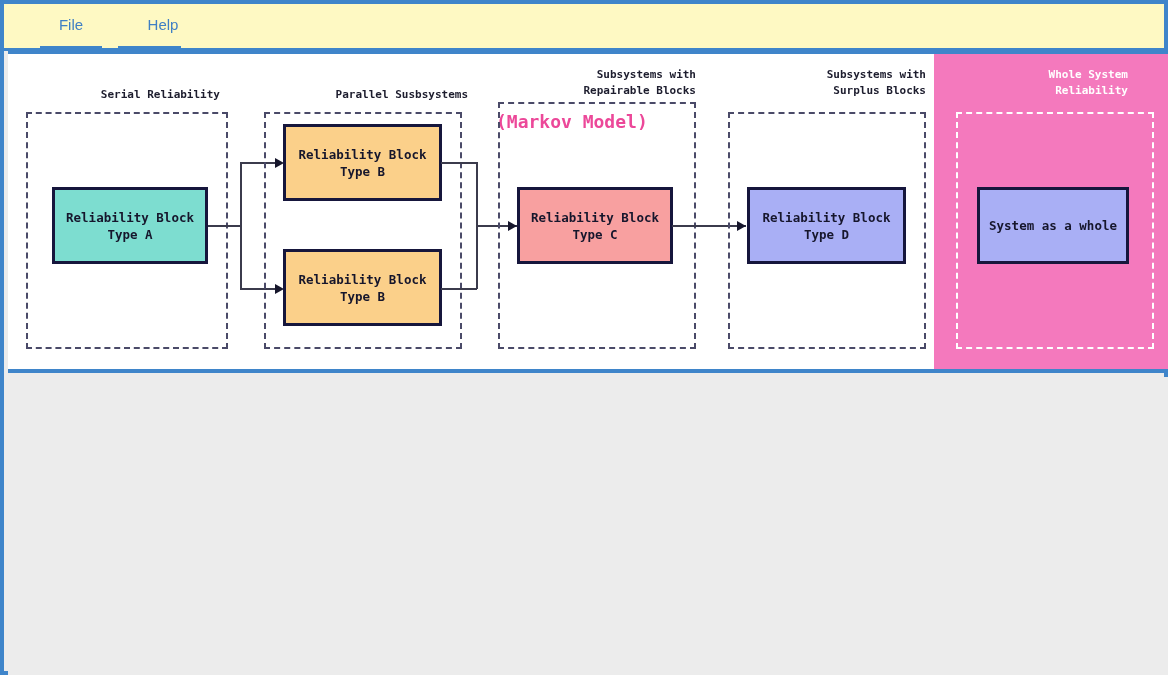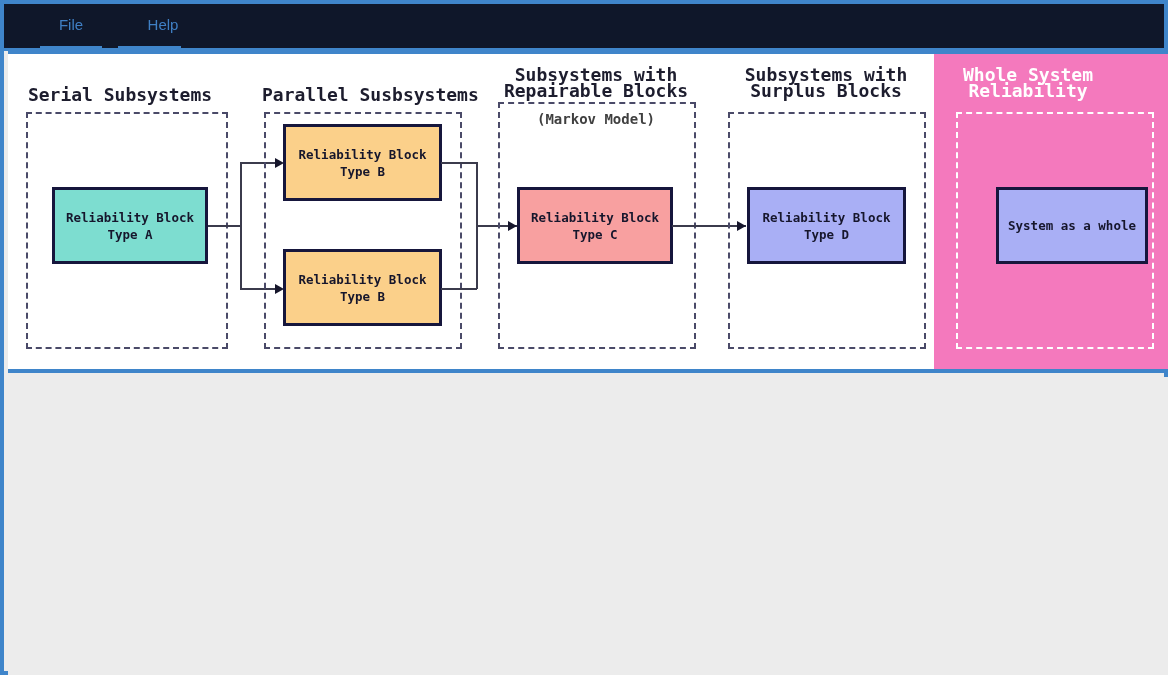--- a/index.html
+++ b/index.html
@@ -11,21 +11,21 @@
   }
   .window{
     position:absolute;left:0;top:0;width:1168px;height:675px;
     box-sizing:border-box;
     border:4px solid #3f85ca;
     background:#ececec;
   }
   
   .menubar{
     position:absolute;left:0;top:0;width:1160px;height:47px;
-    background:#0f172a;
+    background:#fef9c3;
   }
   .menu-item{
     position:absolute;top:12px;
     font-size:15px;color:#3f7fc4;
     text-align:center;
     cursor:default;
   }
   .menu-underline{
     position:absolute;height:5px;background:#3f85ca;
   }
@@ -35,22 +35,22 @@
     background:#ffffff;
     box-sizing:border-box;
     border-top:3px solid #3f85ca;
     border-bottom:4px solid #3f85ca;
   }
   .dgm{position:absolute;left:0;top:0;width:1160px;height:315px;}
   .group{position:absolute;}
   .group-title{
     position:absolute;
     font-family:"DejaVu Sans Mono","Liberation Mono",monospace;
-    font-size:18px;font-weight:bold;color:#1d1d2e;
-    text-align:center;line-height:16px;
+    font-size:11px;font-weight:bold;color:#1d1d2e;
+    text-align:right;line-height:16px;
     white-space:pre;
   }
   .dashbox{
     position:absolute;
     border:2px dashed #4a4a68;
     box-sizing:border-box;
     background:transparent;
   }
   .dashbox.on-pink{border-color:#ffffff;}
   .rbox{
@@ -65,22 +65,22 @@
     white-space:pre;
   }
   .pink-panel{
     position:absolute;
     background:#f479bd;
   }
   .pink-title{color:#ffffff;}
   .note{
     position:absolute;
     font-family:"DejaVu Sans Mono","Liberation Mono",monospace;
-    font-size:14px;font-weight:bold;color:#404040;
-    white-space:pre;text-align:center;
+    font-size:18px;font-weight:bold;color:#ec4899;
+    white-space:pre;
   }
   .wire{position:absolute;background:#3b3b4c;}
   .wire-h{height:1.6px;}
   .wire-v{width:1.6px;}
   .arrowhead{
     position:absolute;width:0;height:0;
     border-top:5px solid transparent;
     border-bottom:5px solid transparent;
     border-left:9px solid #16162c;
   }
@@ -102,35 +102,35 @@
     <div class="menu-underline" style="left:114px;top:42px;width:63px;"></div>
     <div class="menu-underline" style="left:0;top:44px;width:1160px;height:3px;"></div>
   </div>
 
   <div class="diagram-panel">
     <div class="dgm">
 
       <div class="pink-panel" style="left:926px;top:0px;width:234px;height:315px;"></div>
 
       <div class="group">
-        <div class="group-title" style="left:12px;top:33px;width:200px;">Serial Subsystems</div>
+        <div class="group-title" style="left:12px;top:33px;width:200px;">Serial Reliability</div>
         <div class="dashbox" style="left:18px;top:58px;width:202px;height:237px;"></div>
         <div class="rbox" style="left:44px;top:133px;width:156px;height:77px;background:#7dddd0;">Reliability Block
 Type A</div>
       </div>
 
       <div class="wire wire-h" style="left:200px;top:171px;width:33px;"></div>
       <div class="wire wire-v" style="left:232px;top:108px;height:127px;"></div>
       <div class="wire wire-h" style="left:232px;top:108px;width:42px;"></div>
       <div class="wire wire-h" style="left:232px;top:234px;width:42px;"></div>
       <div class="arrowhead" style="left:267px;top:104px;"></div>
       <div class="arrowhead" style="left:267px;top:230px;"></div>
 
       <div class="group">
-        <div class="group-title" style="left:254px;top:33px;width:200px;">Parallel Susbsystems</div>
+        <div class="group-title" style="left:260px;top:33px;width:200px;">Parallel Susbsystems</div>
         <div class="dashbox" style="left:256px;top:58px;width:198px;height:237px;"></div>
         <div class="rbox" style="left:275px;top:70px;width:159px;height:77px;background:#fbd08a;">Reliability Block
 Type B</div>
         <div class="rbox" style="left:275px;top:195px;width:159px;height:77px;background:#fbd08a;">Reliability Block
 Type B</div>
       </div>
 
       <div class="wire wire-h" style="left:433px;top:108px;width:36px;"></div>
       <div class="wire wire-h" style="left:433px;top:234px;width:36px;"></div>
       <div class="wire wire-v" style="left:468px;top:108px;height:127px;"></div>
@@ -154,21 +154,21 @@
 Surplus Blocks</div>
         <div class="dashbox" style="left:720px;top:58px;width:198px;height:237px;"></div>
         <div class="rbox" style="left:739px;top:133px;width:159px;height:77px;background:#a9aff5;">Reliability Block
 Type D</div>
       </div>
 
       <div class="group">
         <div class="group-title pink-title" style="left:920px;top:13px;width:200px;">Whole System
 Reliability</div>
         <div class="dashbox on-pink" style="left:948px;top:58px;width:198px;height:237px;"></div>
-        <div class="rbox" style="left:969px;top:133px;width:152px;height:77px;background:#a9aff5;margin-left:19px;">System as a whole</div>
+        <div class="rbox" style="left:969px;top:133px;width:152px;height:77px;background:#a9aff5;">System as a whole</div>
       </div>
 
     </div>
   </div>
 
   <div class="lower">
 
     
 
     

